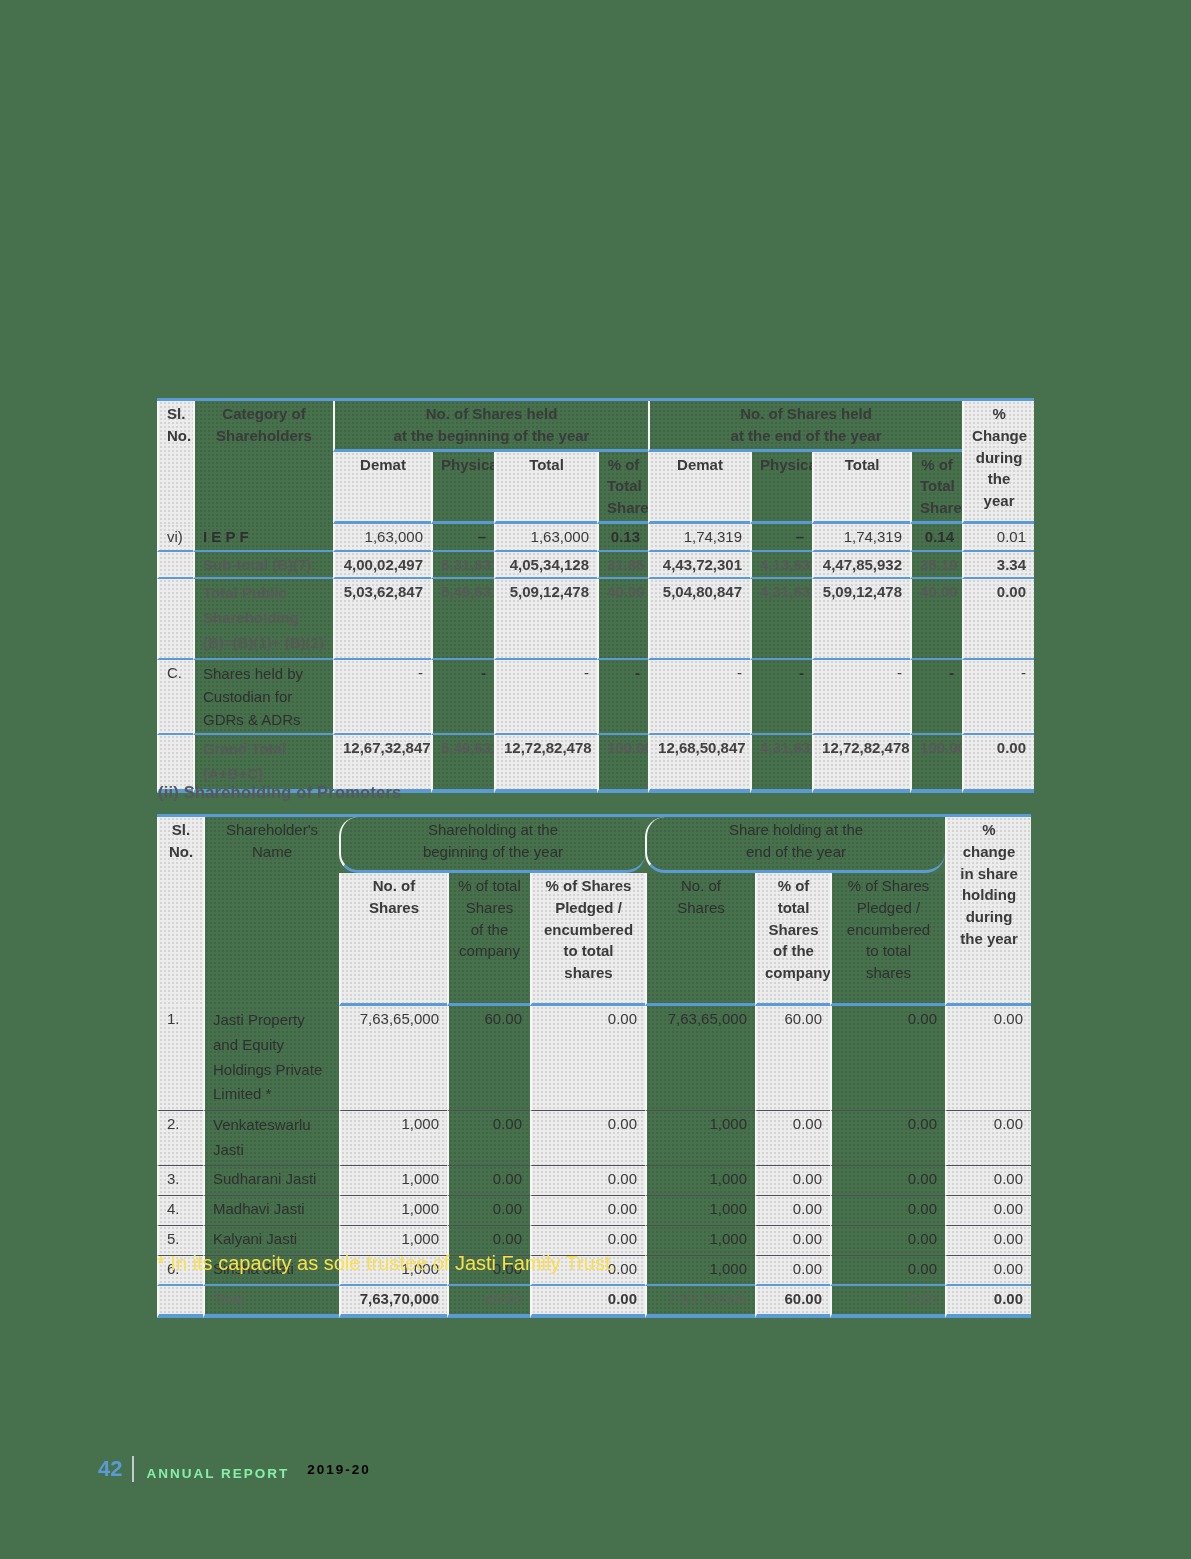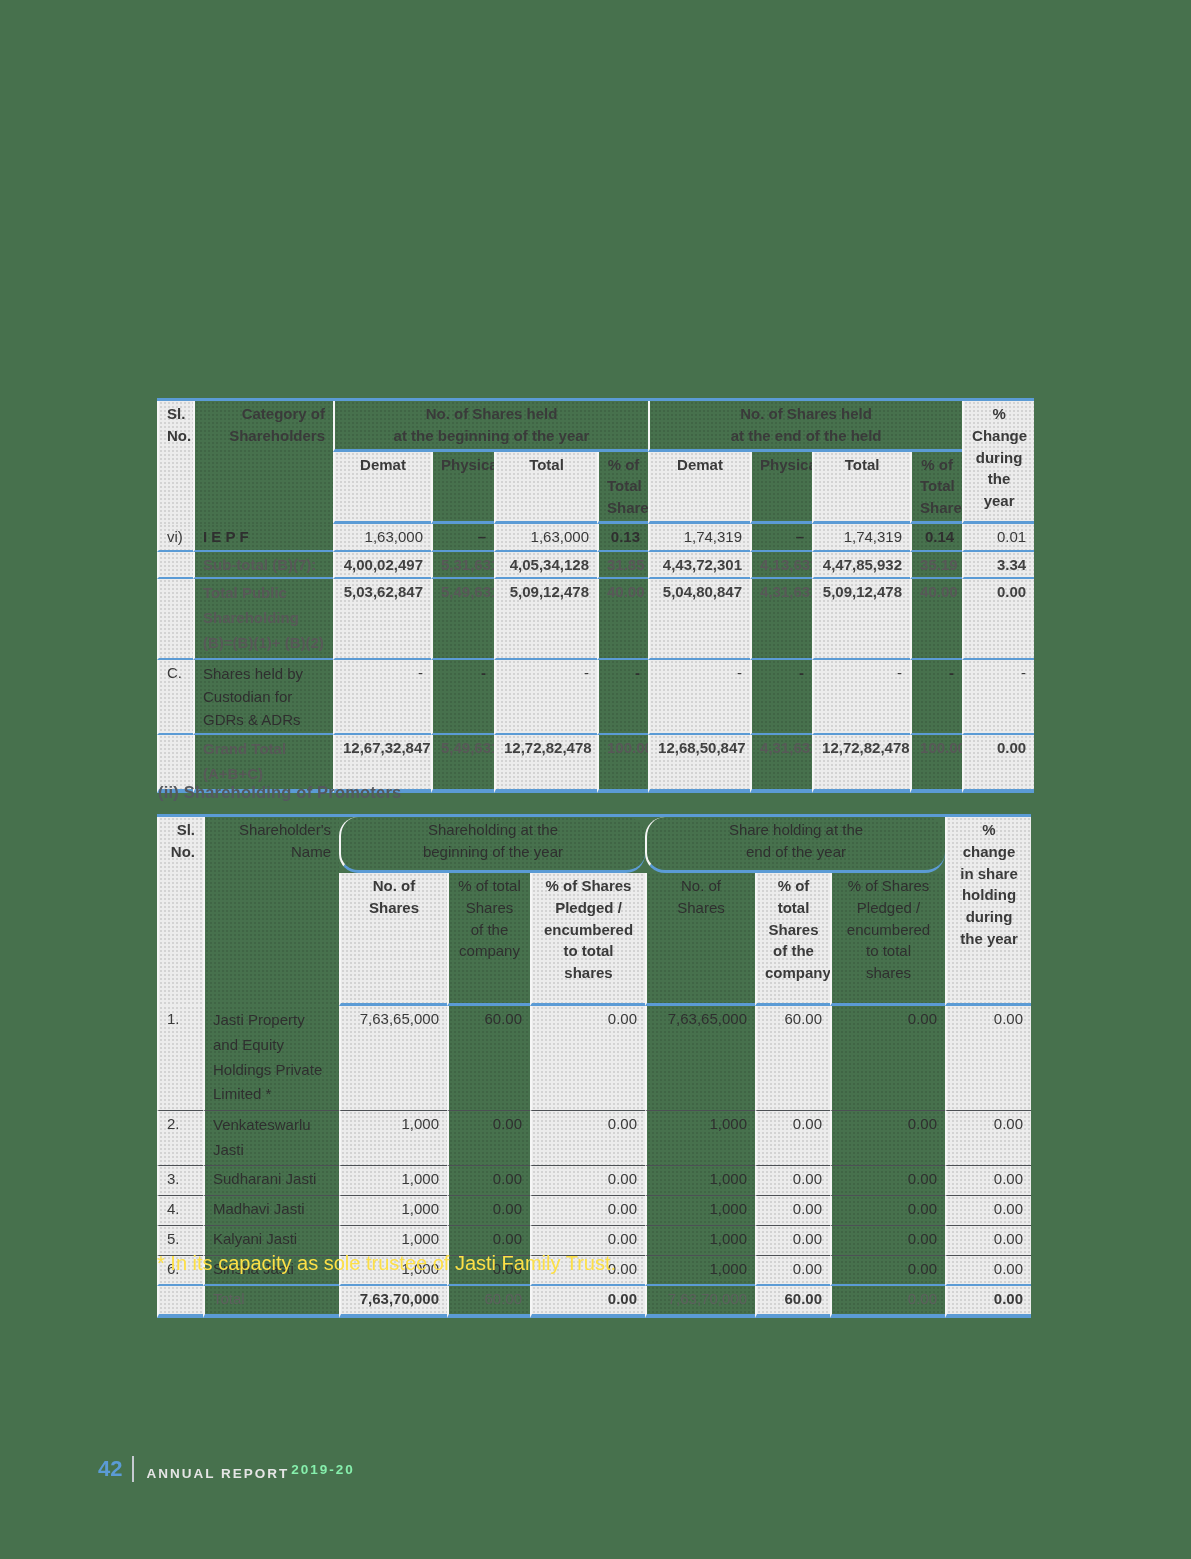--- a/index.html
+++ b/index.html
@@ -36,21 +36,21 @@
   }
   td.gn{
     background-image:radial-gradient(rgba(0,0,0,0.10) 0.8px, transparent 0.9px);
     background-size:4px 4px;
   }
   
   td.hd{
     color:#5b9bd5;font-weight:bold;text-align:center;
     vertical-align:middle;line-height:1.6;padding:2px 3px;
   }
-  td.hd-left{text-align:right;padding-left:8px;}
+  td.hd-left{text-align:center;padding-left:8px;}
   .band-line{display:block;}
   
   tr.blue-b > td{border-bottom:3px solid #5b9bd5;}
   tr.blue-b2 > td{border-bottom:2px solid #5b9bd5;}
   tr.blue-end > td{border-bottom:4px solid #5b9bd5;}
   tr.thin-b > td{border-bottom:1px solid #4c5054;}
   
   td.num{text-align:right;}
   
   tr.nrow td.gn{font-weight:600;color:#2f2f2f;}
@@ -68,22 +68,22 @@
   .footnote{
     position:absolute;left:157px;top:1252px;
     font-size:20px;color:#fde047;font-weight:500;
   }
   .page-footer{
     position:absolute;left:98px;top:1456px;
     display:flex;align-items:center;
   }
   .page-num{font-size:22px;font-weight:bold;color:#5b9bd5;}
   .footer-divider{width:2px;height:26px;background:#c6cbd1;margin:0 12px 0 10px;}
-  .report-title{font-size:13.5px;letter-spacing:2px;color:#e5e5e5;font-weight:600;margin-top:8px;}
-  .report-year{font-size:13.5px;letter-spacing:2px;color:#86efac;font-weight:700;margin-left:2px;}
+  .report-title{font-size:13.5px;letter-spacing:2px;color:#86efac;font-weight:600;margin-top:8px;}
+  .report-year{font-size:13.5px;letter-spacing:2px;color:#000000;font-weight:700;margin-left:18px;}
 </style>
 </head>
 <body>
 
 <table class="t t1" style="left:157px;top:398px;width:877px;">
   <colgroup>
     <col style="width:36px">
       <col style="width:140px">
       <col style="width:98px">
       <col style="width:63px">
@@ -95,21 +95,21 @@
       <col style="width:52px">
       <col style="width:72px">
   </colgroup>
   <tbody>
       <tr style="height:49px;">
     <td rowspan="2" class="lt hd hd-left col-first">Sl.
 No.</td>
     <td rowspan="2" class="gn hd hd-left">Category of
 Shareholders</td>
     <td colspan="4" class="gn hd" style="border-bottom:3px solid #5b9bd5;"><span class="band-line">No. of Shares held</span><span class="band-line">at the beginning of the year</span></td>
-    <td colspan="4" class="gn hd" style="border-bottom:3px solid #5b9bd5;"><span class="band-line">No. of Shares held</span><span class="band-line">at the end of the held</span></td>
+    <td colspan="4" class="gn hd" style="border-bottom:3px solid #5b9bd5;"><span class="band-line">No. of Shares held</span><span class="band-line">at the end of the year</span></td>
     <td rowspan="2" class="lt hd" style="border-bottom:3px solid #5b9bd5;">%
 Change
 during
 the
 year</td>
   </tr>
   <tr class="blue-b" style="height:71px;">
     <td class="lt hd">Demat</td>
     <td class="gn hd">Physical</td>
     <td class="lt hd">Total</td>

